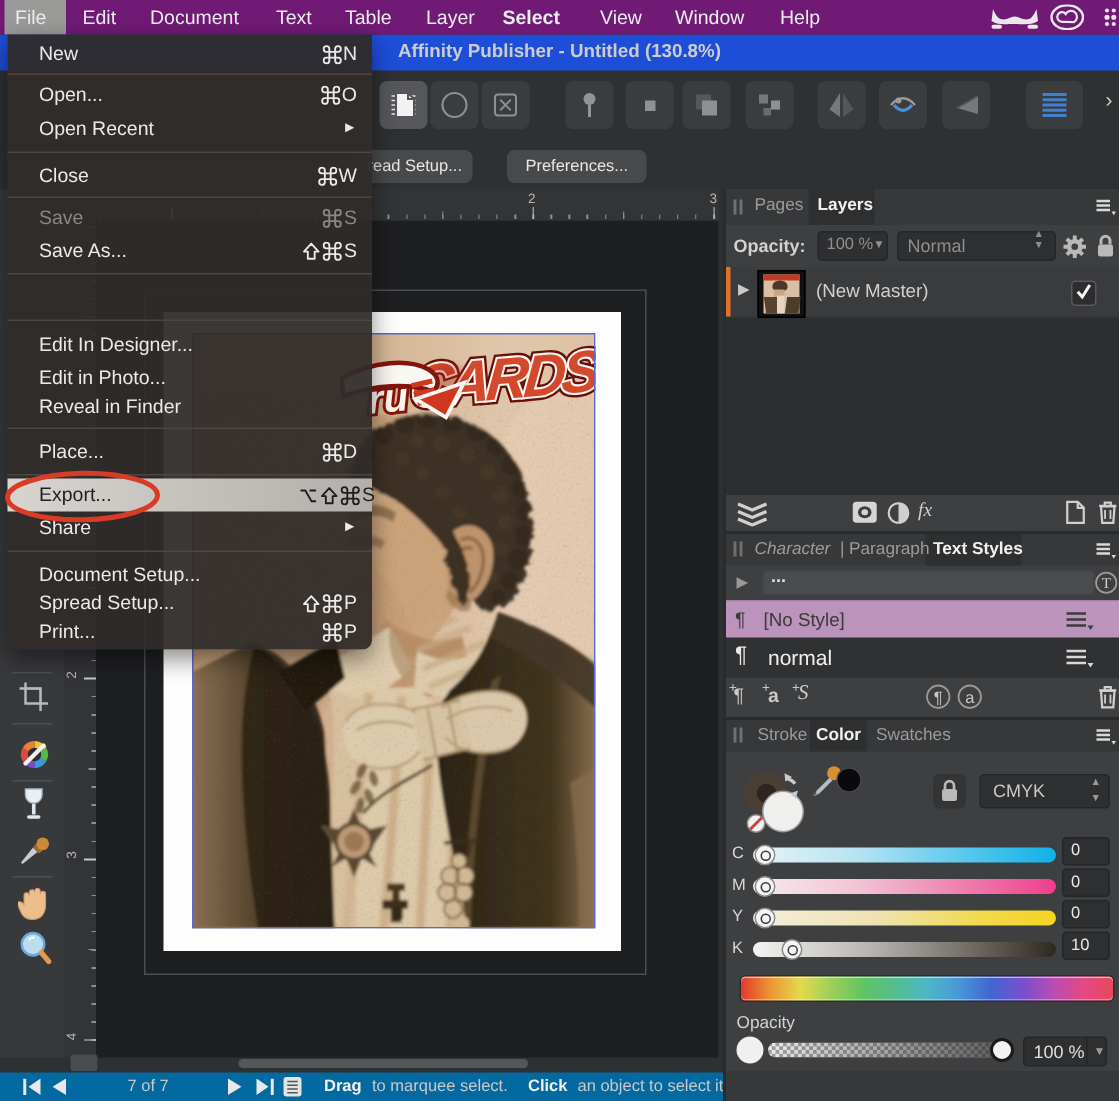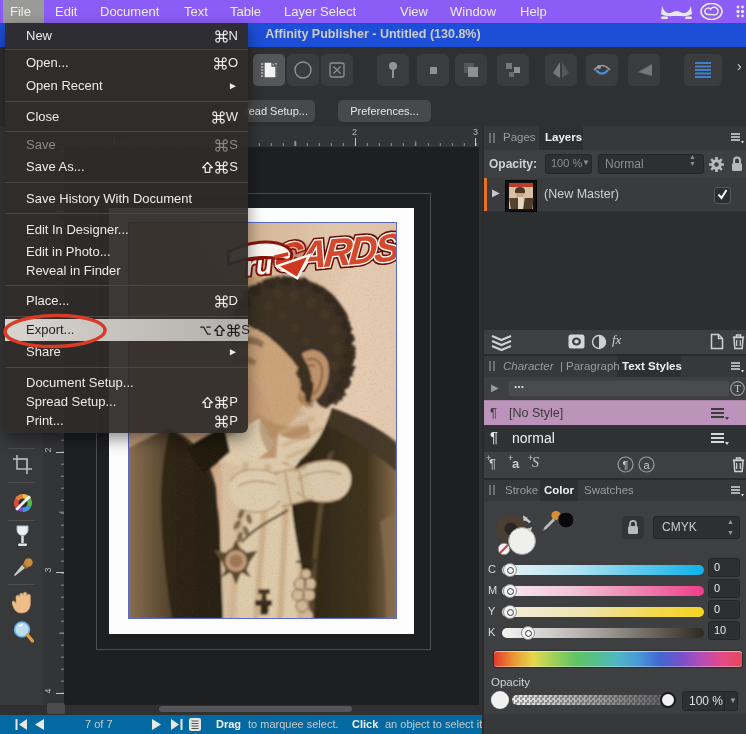--- a/index.html
+++ b/index.html
@@ -1,19 +1,19 @@
 <!DOCTYPE html>
 <html><head><meta charset="utf-8">
 <style>
   html,body{margin:0;padding:0;}
   body{width:746px;height:734px;overflow:hidden;position:relative;
        font-family:"Liberation Sans",sans-serif;background:#2f3031;}
   .abs{position:absolute;}
   
-  #menubar{left:0;top:0;width:746px;height:23px;background:#8b5cf6;}
+  #menubar{left:0;top:0;width:746px;height:23px;background:#701a75;}
   #menubar .mi{position:absolute;top:0;height:23px;line-height:23px;color:#eceded;font-size:13px;}
   #filehl{position:absolute;left:3px;top:0px;width:41px;height:23px;background:#9a9a98;}
   
   #titlebar{left:0;top:23px;width:746px;height:24px;background:#1d4ed8;}
   #title{position:absolute;left:0;top:0;width:746px;text-align:center;line-height:23px;
          color:#cccccc;font-size:12.5px;font-weight:bold;}
   
   #toolbar{left:0;top:47px;width:746px;height:79px;background:#2f3031;}
   .tbtn{position:absolute;top:7px;width:32px;height:32px;background:#3b3c3e;border-radius:5px;}
   .tbtn.lit{background:#56575b;}
@@ -398,21 +398,21 @@
   </div>
 
 <div class="abs" id="menubar">
   <div id="filehl"></div>
   <span class="mi" style="left:10px;">File</span>
   <span class="mi" style="left:55px;">Edit</span>
   <span class="mi" style="left:100px;">Document</span>
   <span class="mi" style="left:184px;">Text</span>
   <span class="mi" style="left:230px;">Table</span>
   <span class="mi" style="left:284px;">Layer</span>
-  <span class="mi" style="left:320px;">Select</span>
+  <span class="mi" style="left:335px;font-weight:bold;">Select</span>
   <span class="mi" style="left:400px;">View</span>
   <span class="mi" style="left:450px;">Window</span>
   <span class="mi" style="left:520px;">Help</span>
   <svg class="abs" style="left:659px;top:4px;" width="35" height="16" viewBox="0 0 35 16">
     <path d="M3 2 C5 7 7 9 10 9 C13 9 15 7 17.5 7 C20 7 22 9 25 9 C28 9 30 7 32 2 L33 10 C28 13 24 12 17.5 12 C11 12 7 13 2 10 Z" fill="#e8e8e8"></path>
     <rect x="2" y="12.5" width="7" height="2.6" rx="1.3" fill="#e8e8e8"></rect>
     <rect x="26" y="12.5" width="7" height="2.6" rx="1.3" fill="#e8e8e8"></rect>
   </svg>
   <svg class="abs" style="left:700px;top:3px;" width="23" height="17" viewBox="0 0 23 17">
     <ellipse cx="11.5" cy="8.5" rx="10.5" ry="8" fill="none" stroke="#e8e8e8" stroke-width="1.6"></ellipse>
@@ -763,23 +763,20 @@
         <svg class="g" viewBox="0 0 12 12">
           <path d="M6 1.3l4.5 4.9H8.1v4.4H3.9V6.2H1.5z" stroke-linejoin="round"></path>
         </svg>
         <svg class="g" viewBox="0 0 12 12">
           <path d="M4.2 4.2V2.4a1.75 1.75 0 1 0-1.8 1.8h1.8M7.8 4.2h1.8a1.75 1.75 0 1 0-1.8-1.8v1.8M4.2 7.8H2.4a1.75 1.75 0 1 0 1.8 1.8V7.8M7.8 7.8v1.8a1.75 1.75 0 1 0 1.8-1.8H7.8M4.2 4.2h3.6v3.6H4.2z"></path>
         </svg>
         <span>S</span>
       </span>
     </div>
   <div class="msep" style="top:159px;"></div>
-  <div class="mrow" style="top:165px;">
-      <span class="lbl">Save History With Document</span>
-    </div>
   <div class="msep" style="top:190px;"></div>
   <div class="mrow" style="top:196px;">
       <span class="lbl">Edit In Designer...</span>
     </div>
   <div class="mrow" style="top:218px;">
       <span class="lbl">Edit in Photo...</span>
     </div>
   <div class="mrow" style="top:237px;">
       <span class="lbl">Reveal in Finder</span>
     </div>

